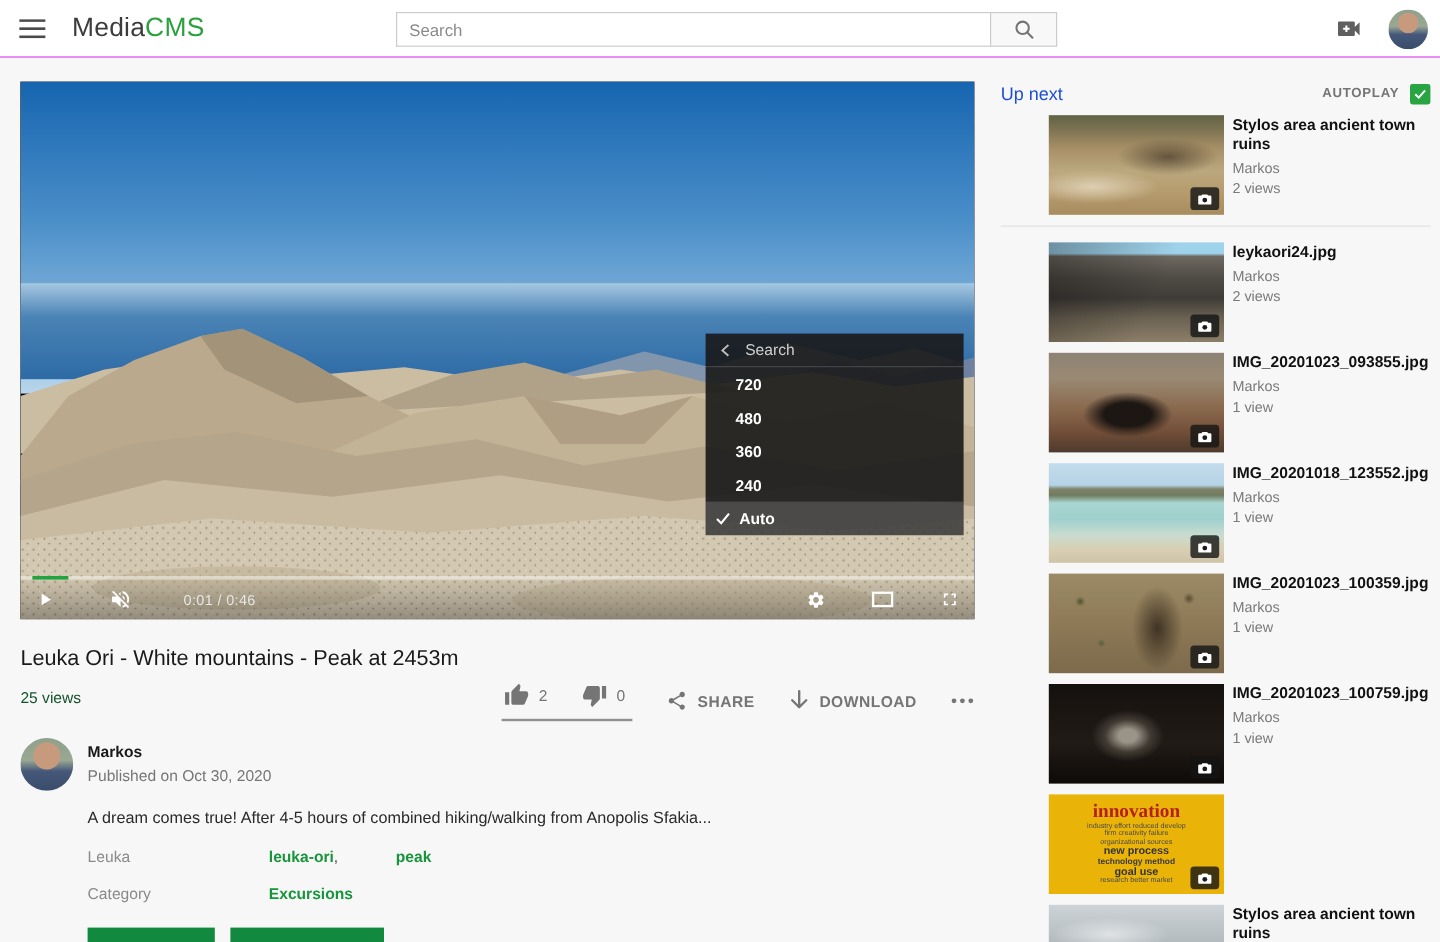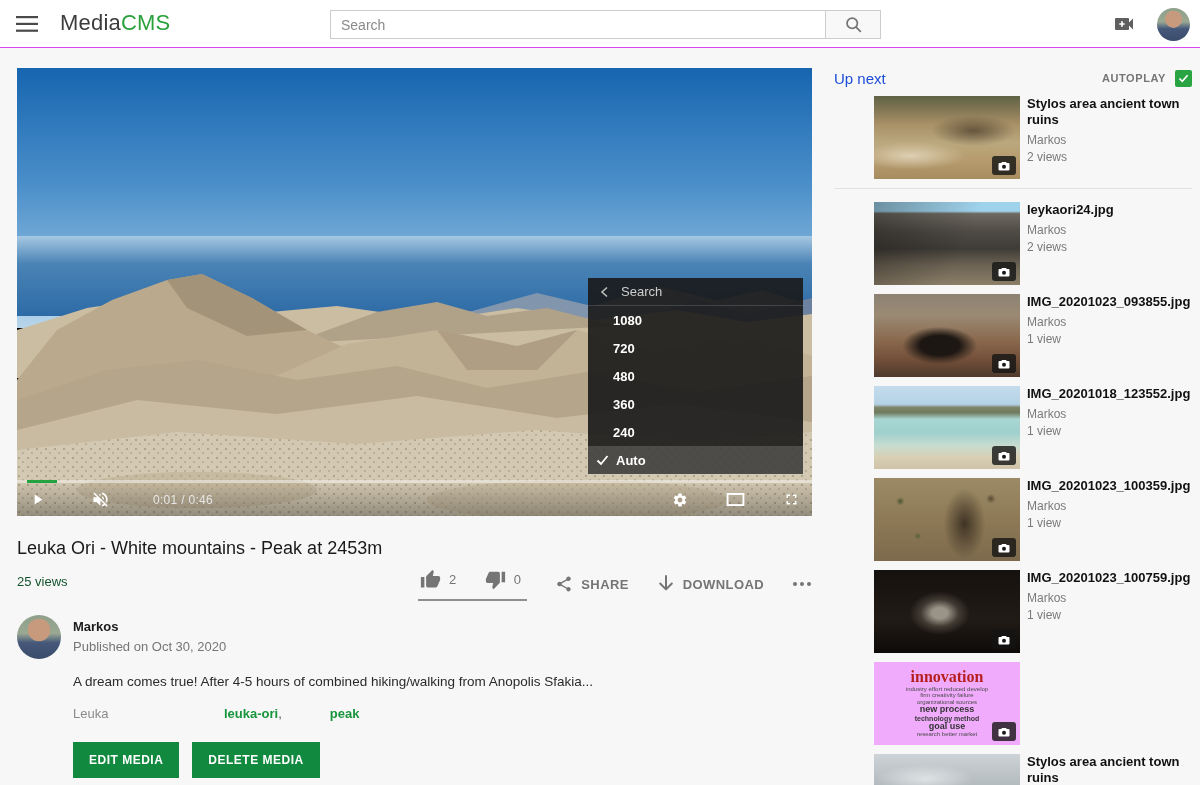--- a/index.html
+++ b/index.html
@@ -103,21 +103,21 @@
       linear-gradient(180deg,#c4dcec 0%,#b5d2e6 22%,#7e8468 26%,#6f7a5e 32%,#a9d6d2 40%,#9fd0cd 56%,#c8dcd0 72%,#d8cfb4 86%,#cfc3a8 100%);}
   .t5{background:
       radial-gradient(ellipse 30px 50px at 62% 55%, rgba(22,15,10,.65), rgba(0,0,0,0) 70%),
       radial-gradient(circle 7px at 18% 28%, #4a5532, rgba(0,0,0,0) 60%),
       radial-gradient(circle 6px at 30% 70%, #55613a, rgba(0,0,0,0) 60%),
       radial-gradient(circle 8px at 80% 25%, #5a4a33, rgba(0,0,0,0) 60%),
       linear-gradient(180deg,#9c8a66 0%,#8f7b57 45%,#7d6a4c 100%);}
   .t6{background:
       radial-gradient(ellipse 42px 30px at 45% 52%, #9a9488 0 18%, rgba(92,86,76,.55) 45%, rgba(0,0,0,0) 72%),
       linear-gradient(180deg,#15110e 0%,#211b16 60%,#0d0a08 100%);}
-  .t7{background:#f0abfc; display:flex; flex-direction:column; align-items:center; justify-content:center;
+  .t7{background:#eab308; display:flex; flex-direction:column; align-items:center; justify-content:center;
       text-align:center; line-height:1.05; overflow:hidden;}
   .t7 .wc1{font-family:"Liberation Serif", serif; font-weight:bold; color:#b51f1f; font-size:16px;}
   .wc-s{font-size:6px; color:#4a4a4a;}
   .wc-m{font-size:9px; font-weight:bold; color:#333;}
   .wc-t{font-size:7px; font-weight:bold; color:#3a3a3a;}
   .t8{background:
       radial-gradient(ellipse 70px 20px at 35% 30%, rgba(255,255,255,.55), rgba(0,0,0,0) 70%),
       linear-gradient(180deg,#cdd3d6 0%,#aeb6ba 45%,#9aa3a8 75%,#8f989d 100%);}
   svg{display:block;}
 </style>
@@ -199,23 +199,20 @@
 
     <div class="quality-menu">
       <div class="qm-header">
         <span>
           <svg width="9" height="12" viewBox="0 0 9 12">
               <polyline points="7,1.5 2,6 7,10.5" fill="none" stroke="#bdbdbd" stroke-width="1.6"></polyline>
             </svg>
         </span>
         <span>Search</span>
       </div>
-      <div class="qm-item">
-          <span>1080</span>
-        </div>
       <div class="qm-item">
           <span>720</span>
         </div>
       <div class="qm-item">
           <span>480</span>
         </div>
       <div class="qm-item">
           <span>360</span>
         </div>
       <div class="qm-item">
@@ -341,20 +338,24 @@
 
   <p class="description">A dream comes true! After 4-5 hours of combined hiking/walking from Anopolis Sfakia...</p>
 
   <div class="kv-row">
     <span class="kv-label">Leuka</span>
     <span class="kv-values">
       <a href="#">leuka-ori</a><span class="kv-sep">,</span><a href="#">peak</a>
     </span>
   </div>
 
+  <div class="kv-row">
+    <span class="kv-label">Category</span>
+    <span class="kv-values"><a href="#">Excursions</a></span>
+  </div>
 
   <div class="btn-row">
     <button class="media-btn">EDIT MEDIA</button>
     <button class="media-btn">DELETE MEDIA</button>
   </div>
 </div>
 
 <div class="sidebar">
   <div class="sb-head">
     <span class="sb-title">Up next</span>

